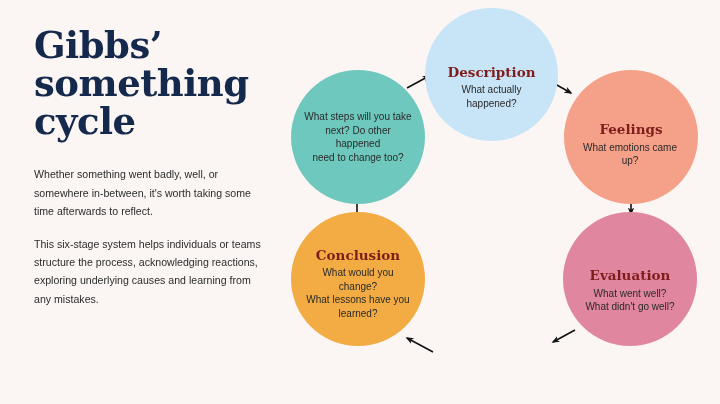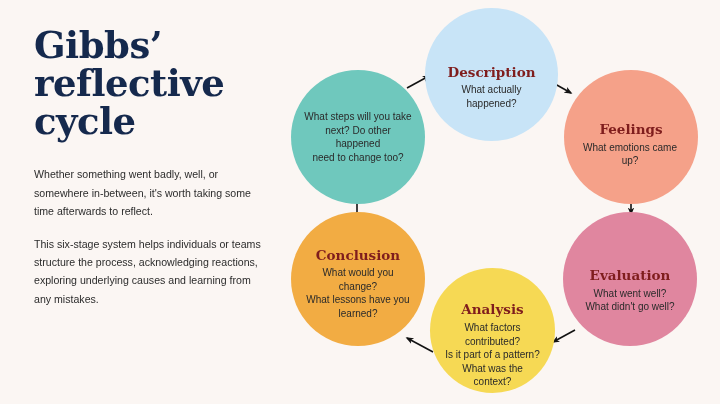--- a/index.html
+++ b/index.html
@@ -129,21 +129,21 @@
     pointer-events: none;
   }
 </style>
 </head>
 <body>
 
 <div class="page">
 
   <div class="left-panel">
     <h1 class="title">Gibbs’
-reflective
+something
 cycle</h1>
 
     <div class="body-copy">
       <p>Whether something went badly, well, or somewhere in-between, it's worth taking some time afterwards to reflect.</p>
       <p>This six-stage system helps individuals or teams structure the process, acknowledging reactions, exploring underlying causes and learning from any mistakes.</p>
     </div>
   </div>
 
   <div class="diagram">
 
@@ -179,26 +179,20 @@
       <div class="node-title">Feelings</div>
       <div class="node-desc">What emotions came up?</div>
     </div>
 
     <div class="node n-evaluation" style="background:#e0869f;">
       <div class="node-title">Evaluation</div>
       <div class="node-desc">What went well?
 What didn't go well?</div>
     </div>
 
-    <div class="node n-analysis" style="background:#f6d954;">
-      <div class="node-title">Analysis</div>
-      <div class="node-desc">What factors contributed?
-Is it part of a pattern?
-What was the context?</div>
-    </div>
 
     <div class="node n-conclusion" style="background:#f2ac43;">
       <div class="node-title">Conclusion</div>
       <div class="node-desc">What would you change?
 What lessons have you
 learned?</div>
     </div>
 
     <div class="node n-actionplan" style="background:#6fc8bd;">
       <div class="node-desc">What steps will you take

